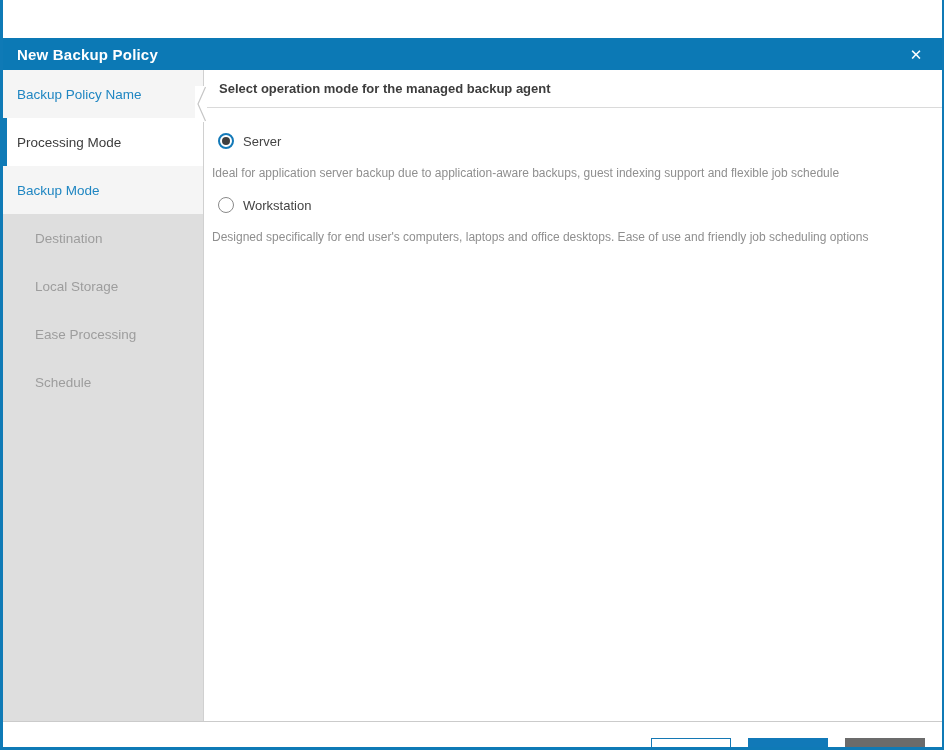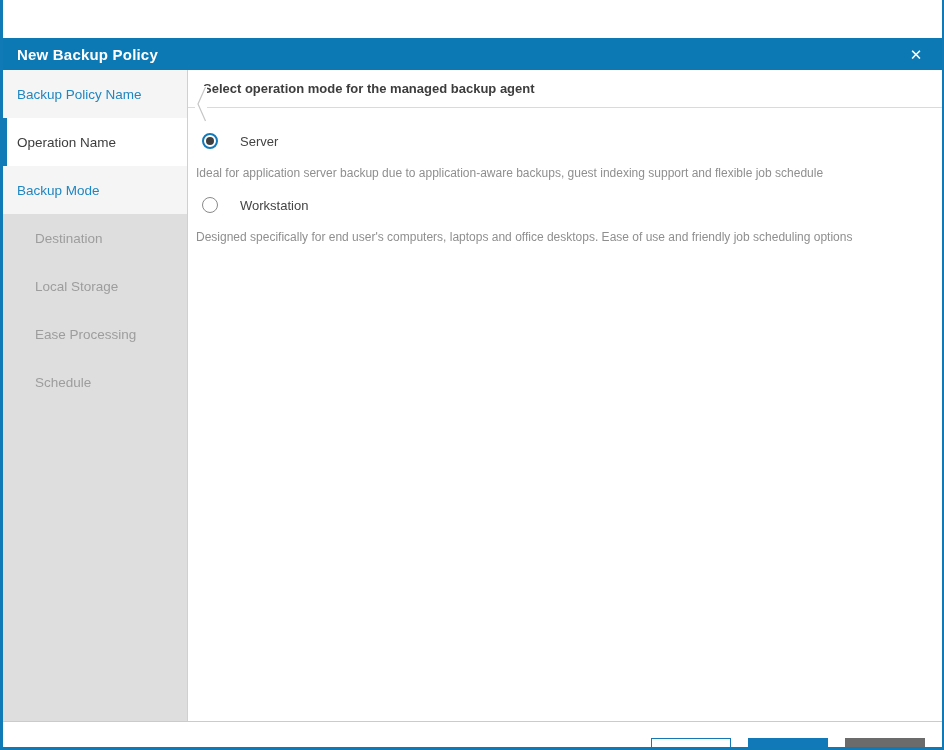--- a/index.html
+++ b/index.html
@@ -27,40 +27,40 @@
   }
   .close-btn{
     position:absolute; right:12px; top:0; height:32px; width:28px;
     display:flex; align-items:center; justify-content:center;
     color:#fff; font-size:15px; cursor:pointer; line-height:1;
   }
 
   
   .body{ display:flex; height:651px; }
 
-  .sidebar{ width:184px; display:flex; flex-direction:column; background:#4c1d95; }
+  .sidebar{ width:200px; display:flex; flex-direction:column; background:#4c1d95; }
   .step{
     height:48px; display:flex; align-items:center;
     padding-left:14px; font-size:13.5px; cursor:default;
   }
   .step.visited{ background:#f5f5f5; color:#1f86c2; cursor:pointer; }
   .step.active{ background:#ffffff; color:#3d3d3d; border-left:4px solid #0f7ab6; padding-left:10px; }
   .step.future{ background:#dedede; color:#9d9d9d;padding-left:32px; }
   .sidebar-filler{ flex:1; background:#dedede; }
 
   .content{ flex:1; background:#fff; border-left:1px solid #d0d0d0; }
   .heading-bar{
     height:38px; display:flex; align-items:center;
     padding-left:15px; border-bottom:1px solid #dadada;
   }
   .heading-bar .heading{ font-size:13px; font-weight:700; color:#3d3d3d; }
 
   .options{ padding:24px 20px 0 8px; }
   .option{ margin-bottom:16px; }
-  .radio-row{ display:flex; align-items:center; gap:22px; padding-left:6px; height:18px; cursor:pointer; }
+  .radio-row{ display:flex; align-items:center; gap:9px; padding-left:6px; height:18px; cursor:pointer; }
   .radio{
     width:16px; height:16px; border-radius:50%;
     background:#fff; position:relative; flex:none;
   }
   .radio.on{ border:2px solid #1379b8; }
   .radio.off{ border:1.5px solid #8a8a8a; }
   .radio.on::after{
     content:''; position:absolute; left:2px; top:2px; right:2px; bottom:2px;
     border-radius:50%; background:#3f3f3f;
   }
@@ -96,21 +96,21 @@
     <span class="close-btn">✕</span>
   </div>
 
   <div class="body">
 
     <div class="sidebar">
       <div class="step visited">
         <span>Backup Policy Name</span>
       </div>
       <div class="step active">
-        <span>Operation Name</span>
+        <span>Processing Mode</span>
       </div>
       <div class="step visited">
         <span>Backup Mode</span>
       </div>
       <div class="step future">
         <span>Destination</span>
       </div>
       <div class="step future">
         <span>Local Storage</span>
       </div>

